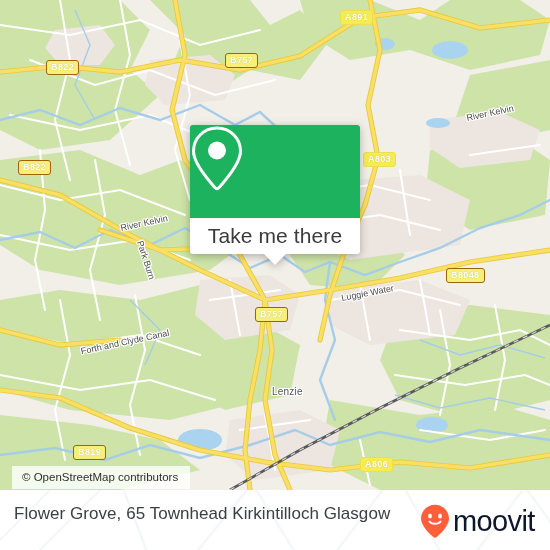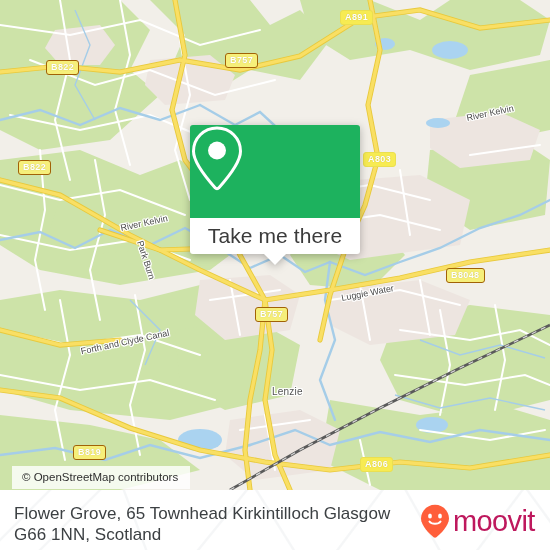--- a/index.html
+++ b/index.html
@@ -81,21 +81,21 @@
     position:absolute;left:0;top:490px;width:550px;height:60px;
     background:#ffffff;overflow:hidden;
   }
   .footer-watermark{position:absolute;left:0;top:0;opacity:.5;}
   .footer-text{
     position:absolute;left:14px;top:13px;width:380px;
     font-size:17px;line-height:21px;color:#3c4043;letter-spacing:.05px;
   }
   .footer-logo{position:absolute;left:420px;top:14px;display:flex;align-items:center;gap:3px;}
   .footer-logo .wordmark{
-    font-size:29px;line-height:29px;color:#be185d;letter-spacing:-.6px;font-weight:normal;
+    font-size:29px;line-height:29px;color:#0f172a;letter-spacing:-.6px;font-weight:normal;
   }
 </style>
 </head>
 <body>
 
 <div class="screen">
 
   <div class="map">
 
     <svg width="550" height="490" viewBox="0 0 550 490">
@@ -261,21 +261,20 @@
         <path d="M250,-10 L300,70"></path>
           <path d="M330,70 L390,-10"></path>
         <path d="M400,-10 L445,70"></path>
           <path d="M470,70 L530,-10"></path>
         <path d="M520,-10 L560,45"></path>
       </g>
     </svg>
 
     <div class="footer-text">
       <div>Flower Grove, 65 Townhead Kirkintilloch Glasgow</div>
-      <div>G66 1NN, Scotland</div>
     </div>
 
     <div class="footer-logo">
       <svg width="30" height="34" viewBox="0 0 30 34">
         <path d="M15,0.8 C7.2,0.8 1,7 1,14.6 C1,21.8 9.8,30.4 13.6,33.3 C14.4,33.9 15.6,33.9 16.4,33.3 C20.2,30.4 29,21.8 29,14.6 C29,7 22.8,0.8 15,0.8 Z" fill="#FF5E3A"></path>
         <ellipse cx="10" cy="12" rx="1.9" ry="2.5" fill="#ffffff"></ellipse>
         <ellipse cx="20" cy="12" rx="1.9" ry="2.5" fill="#ffffff"></ellipse>
         <path d="M9.5,17.5 C11.5,20.6 18.5,20.6 20.5,17.5" stroke="#ffffff" stroke-width="2" fill="none" stroke-linecap="round"></path>
       </svg>
       <span class="wordmark">moovit</span>

